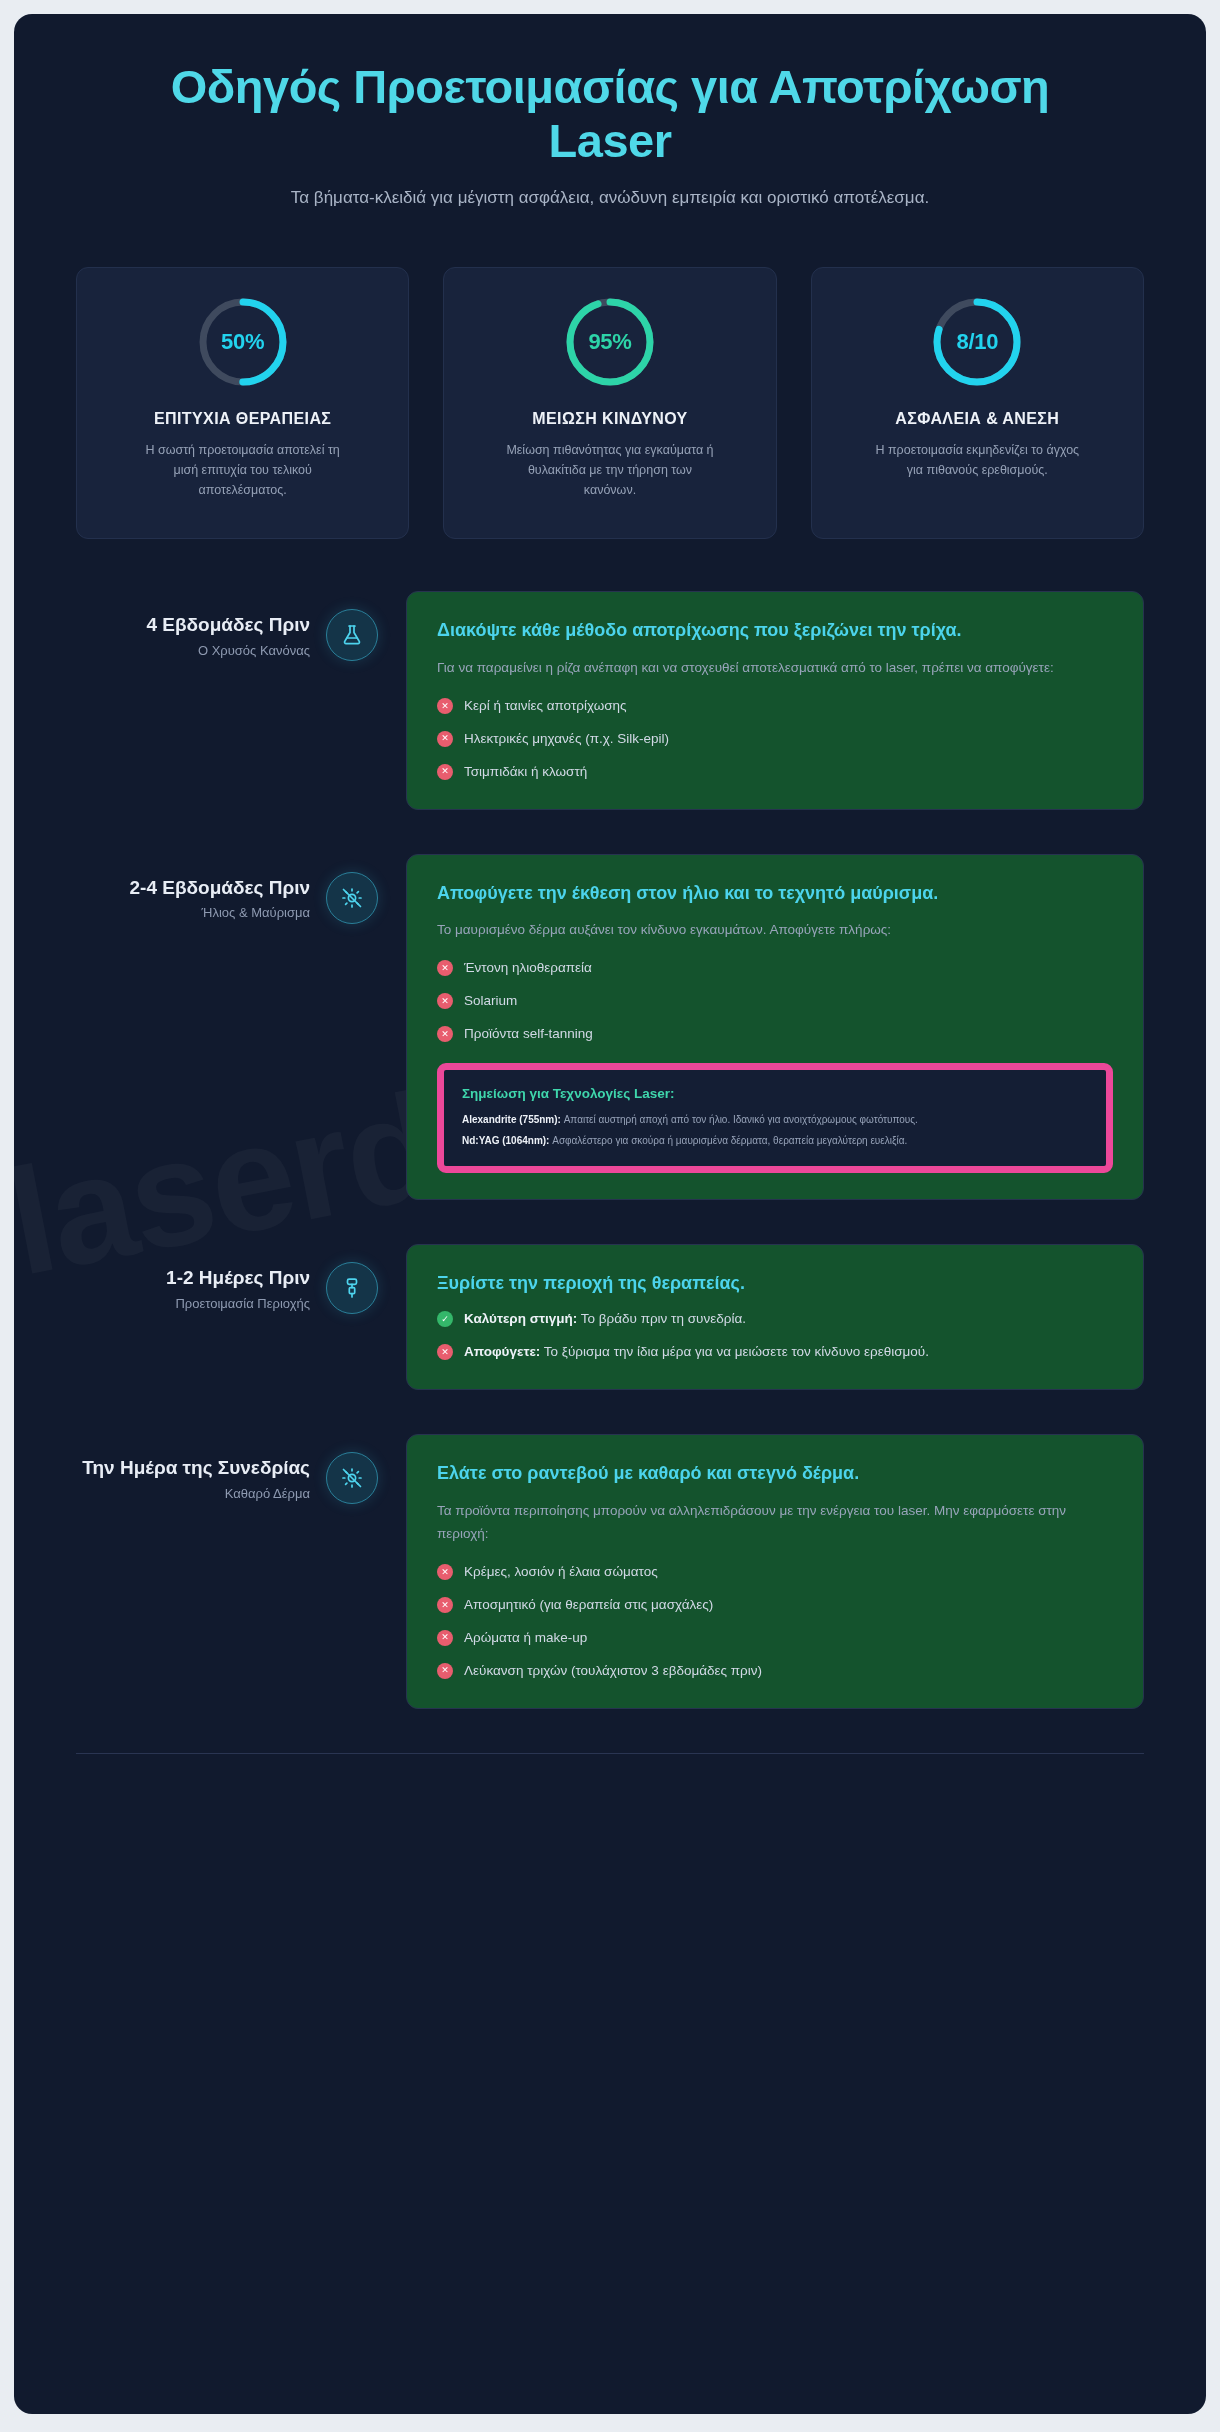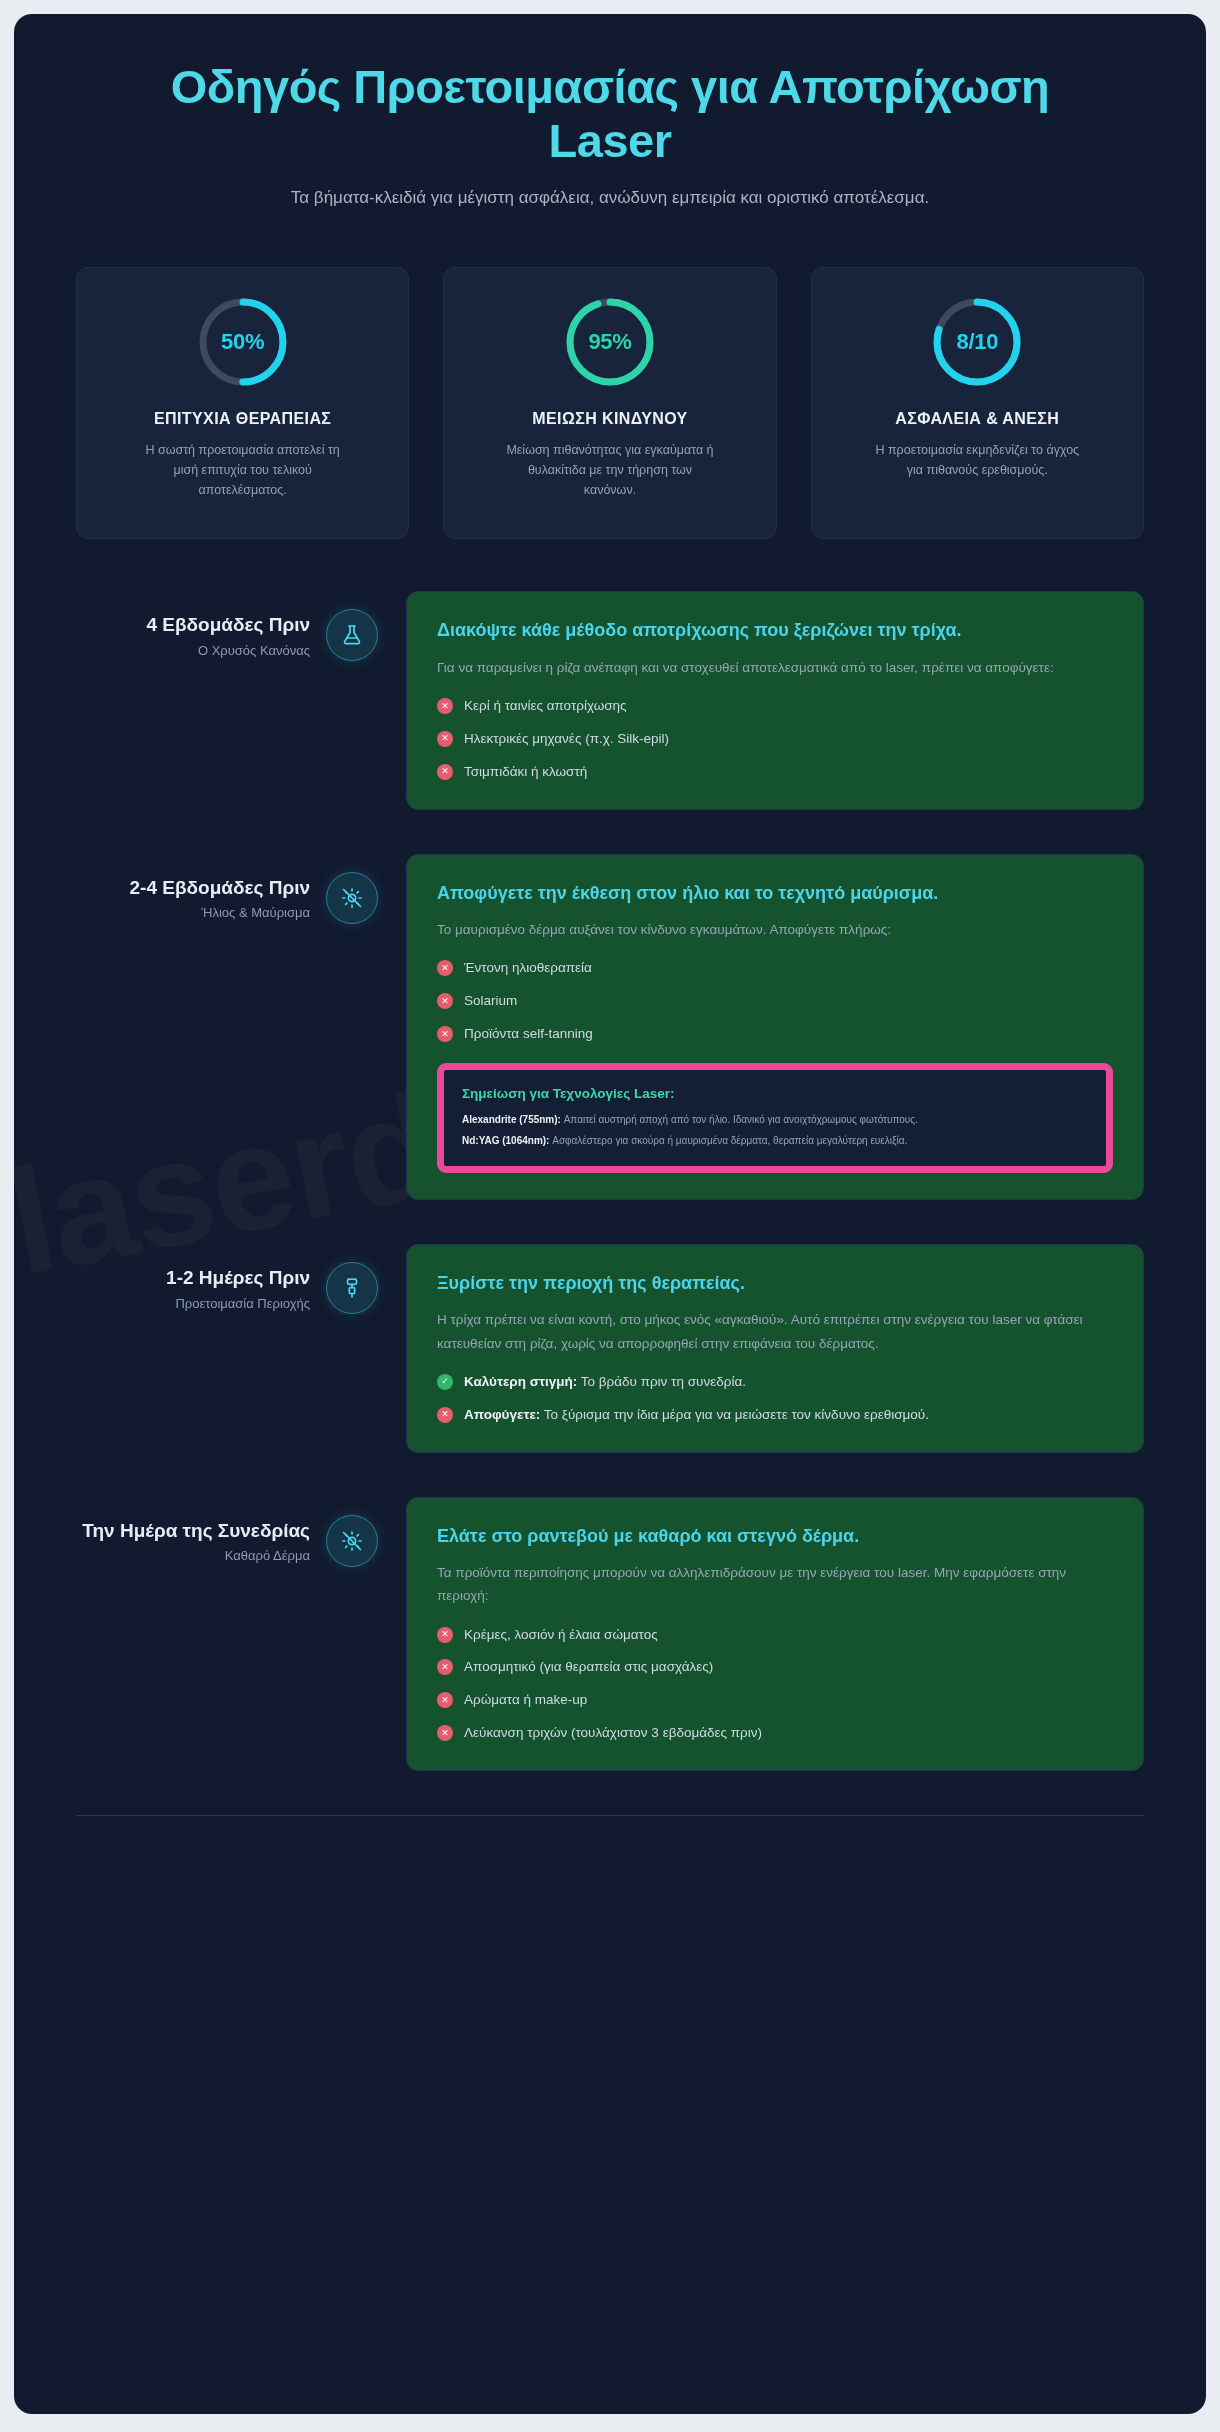--- a/index.html
+++ b/index.html
@@ -386,21 +386,20 @@
             <div class="step-icon">
               <svg width="24" height="24" viewBox="0 0 24 24" fill="none" stroke="#4ed4ee" stroke-width="1.7" stroke-linecap="round" stroke-linejoin="round">
                 <rect x="7.5" y="3.2" width="9" height="5.2" rx="1.6"></rect>
                 <path d="M12 8.4v3.2"></path>
                 <rect x="9.3" y="11.6" width="5.4" height="6" rx="1.2"></rect>
                 <path d="M12 17.6V21"></path>
               </svg>
             </div>
             <div class="step-card">
               <div class="card-title">Ξυρίστε την περιοχή της θεραπείας.</div>
-              <div class="card-desc">Η τρίχα πρέπει να είναι κοντή, στο μήκος ενός «αγκαθιού». Αυτό επιτρέπει στην ενέργεια του laser να φτάσει κατευθείαν στη ρίζα, χωρίς να απορροφηθεί στην επιφάνεια του δέρματος.</div>
               <ul class="bullet-list">
                 <li class="bullet">
                   <span class="bullet-icon good">✓</span>
                   <span class="bullet-text"><b>Καλύτερη στιγμή:</b><span> Το βράδυ πριν τη συνεδρία.</span></span>
                 </li>
                 <li class="bullet">
                   <span class="bullet-icon bad">✕</span>
                   <span class="bullet-text"><b>Αποφύγετε:</b><span> Το ξύρισμα την ίδια μέρα για να μειώσετε τον κίνδυνο ερεθισμού.</span></span>
                 </li>
               </ul>

